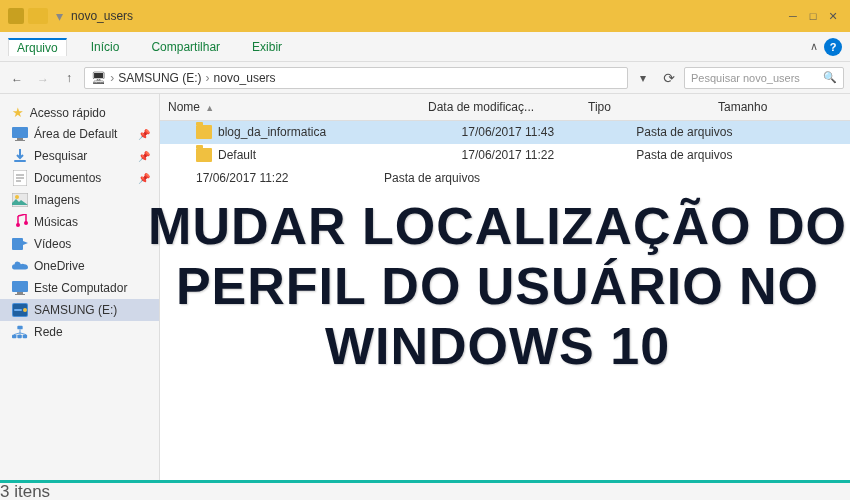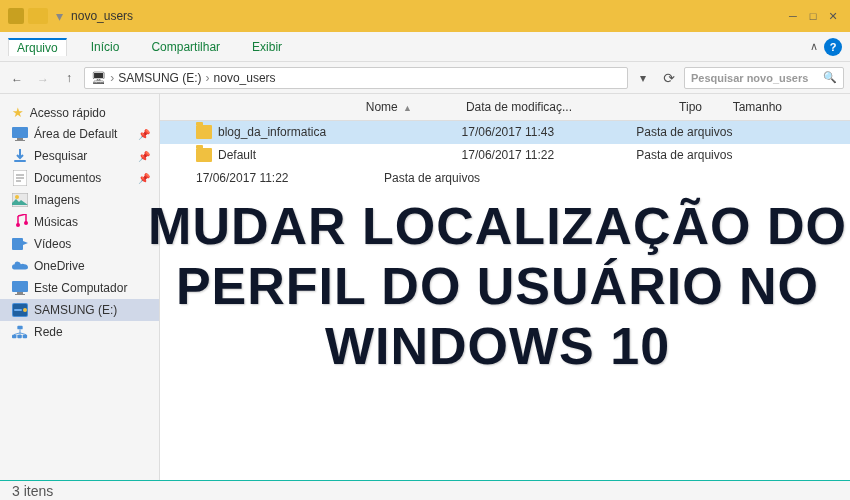--- a/index.html
+++ b/index.html
@@ -124,21 +124,20 @@
       height: 22px;
       border: 1px solid #ccc;
       border-radius: 2px;
       display: flex;
       align-items: center;
       padding: 0 6px;
       background: #fff;
       color: #999;
       font-size: 11px;
       gap: 0;
-      font-weight: bold;
     }
 
     
     .main-layout {
       display: flex;
       height: calc(500px - 32px - 30px - 32px - 20px);
     }
 
     
     .sidebar {
@@ -181,21 +180,20 @@
       background: #f5f5f5;
       border-bottom: 1px solid #ddd;
       padding: 4px 0;
       font-size: 12px;
       color: #333;
       position: sticky;
       top: 0;
     }
     .file-col {
       padding: 2px 8px;
-      text-align: right;
     }
     .col-name { width: 260px; }
     .col-date { width: 160px; }
     .col-type { width: 130px; }
     .col-size { width: 80px; }
     .file-row {
       display: flex;
       align-items: center;
       padding: 2px 0;
       font-size: 12px;
@@ -225,25 +223,25 @@
       width: 7px;
       height: 3px;
       background: #f0c040;
       border-radius: 1px 1px 0 0;
     }
 
     
     .status-bar {
       height: 20px;
       background: #f5f5f5;
-      border-top: 1px solid #14b8a6;
-      display: flex;
-      align-items: center;
-      padding: 0 12px;
-      font-size: 14px;
+      border-top: 3px solid #14b8a6;
+      display: flex;
+      align-items: center;
+      padding: 0 0;
+      font-size: 17px;
       color: #555;
     }
 
     
     .overlay {
       position: absolute;
       top: 94px;
       left: 145px;
       right: 0;
       bottom: 20px;

